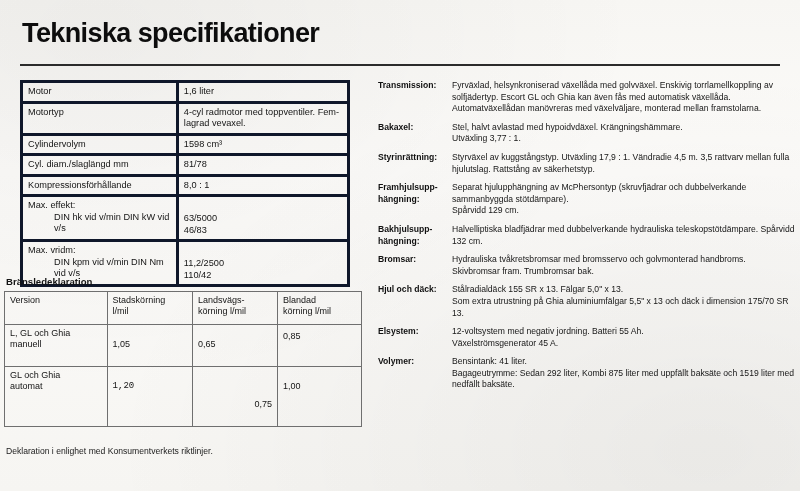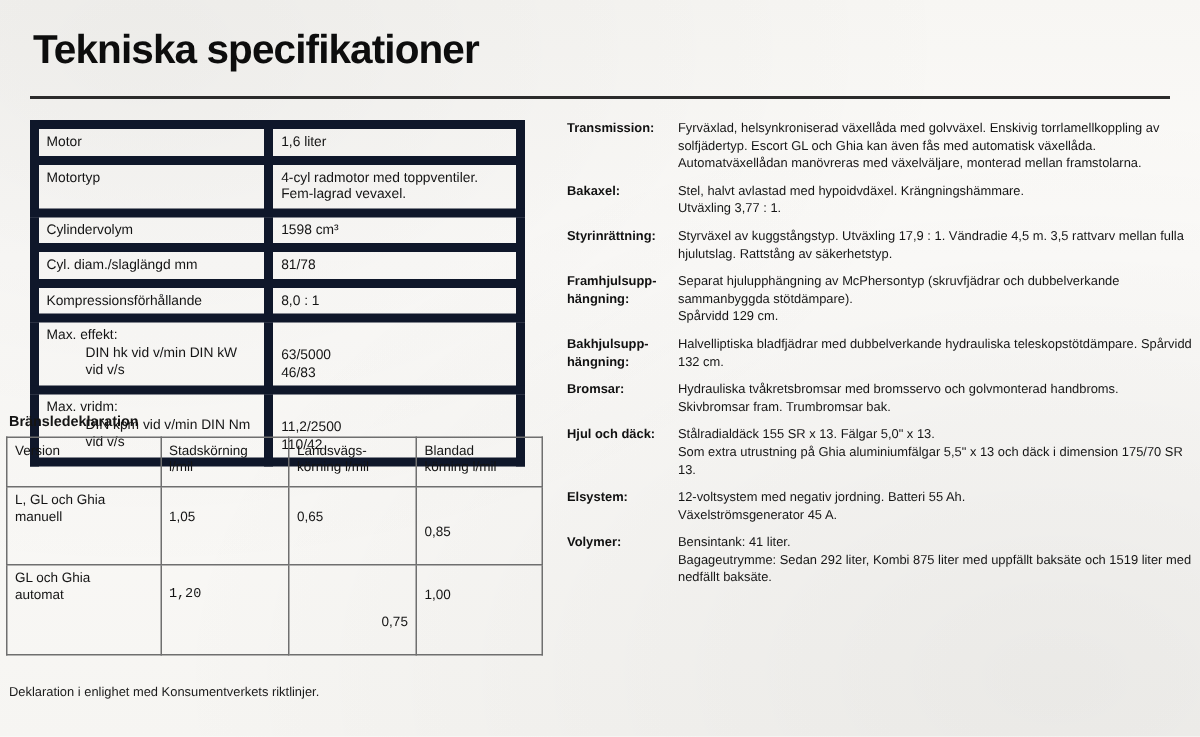--- a/index.html
+++ b/index.html
@@ -55,21 +55,21 @@
     top: 80px;
     width: 330px;
   }
   table.spec {
     border-collapse: collapse;
     width: 330px;
     font-size: 9.2px;
     line-height: 1.25;
   }
   table.spec td {
-    border: 6px solid #0f172a;
+    border: 3px solid #0f172a;
     padding: 3px 5px;
     vertical-align: top;
     color: #141414;
   }
   table.spec td.lbl {
     width: 150px;
   }
   table.spec td.val {
     width: 178px;
   }
@@ -213,21 +213,21 @@
           <th class="num" style="white-space:pre-line;">Blandad
 körning l/mil</th>
         </tr>
       </thead>
       <tbody>
         <tr class="data">
           <td class="first" style="white-space:pre-line;">L, GL och Ghia
 manuell</td>
           <td class="num" style="padding-top:14px;">1,05</td>
           <td class="num" style="padding-top:14px;">0,65</td>
-          <td class="num" style="padding-top:24px;">0,85</td>
+          <td class="num" style="padding-top:6px;">0,85</td>
         </tr>
         <tr class="data">
           <td class="first" style="white-space:pre-line;margin-top:33px;">GL och Ghia
 automat</td>
           <td class="num" style="padding-top:14px;font-family:Liberation Mono, monospace;">1,20</td>
           <td class="num" style="padding-top:32px;text-align:right;">0,75</td>
           <td class="num" style="padding-top:14px;">1,00</td>
         </tr>
       </tbody>
     </table>

